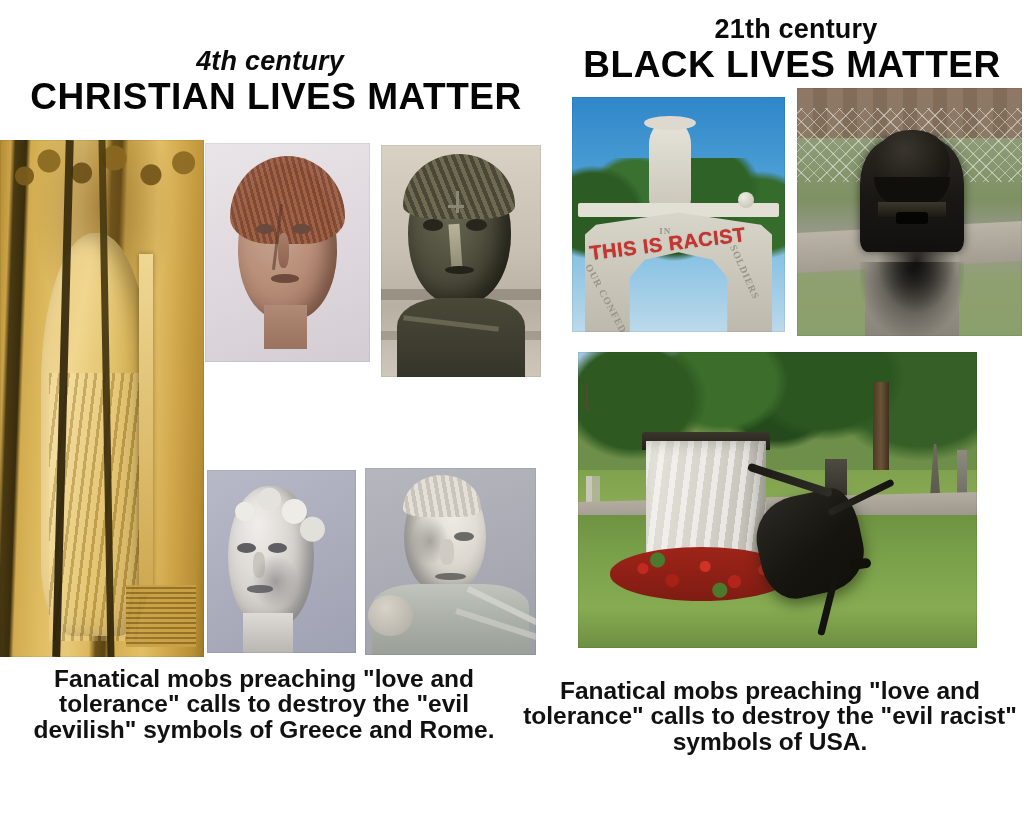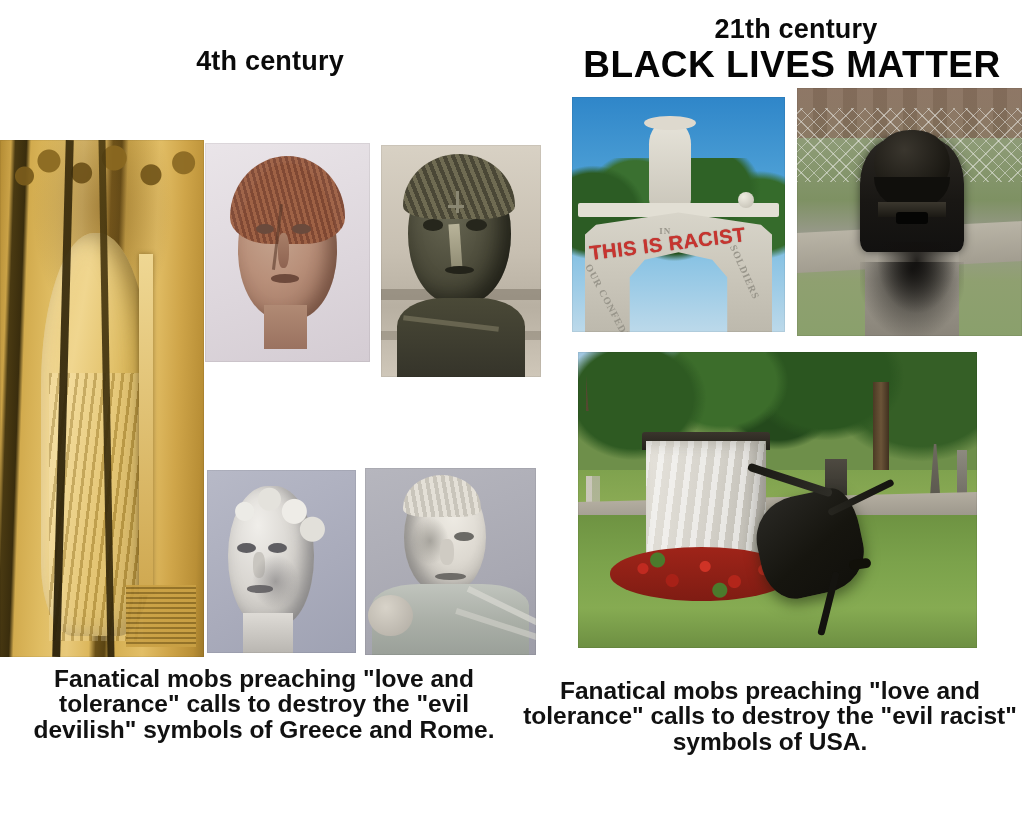--- a/index.html
+++ b/index.html
@@ -23,21 +23,21 @@
     text-align:center;
   }
   .hl-big{
     position:absolute;
     font-weight:bold;
     color:#050505;
     white-space:nowrap;
     text-align:center;
   }
 
-  #left-century{left:0;top:46px;width:540px;font-size:27px;}
+  #left-century{left:0;top:46px;width:540px;font-size:27px;font-style:italic;}
   #left-title{left:0;top:76px;width:552px;font-size:37px;letter-spacing:.5px;}
   #right-century{left:566px;top:14px;width:460px;font-size:27px;}
   #right-title{left:560px;top:44px;width:464px;font-size:37px;letter-spacing:.5px;}
 
   
   .caption{
     position:absolute;
     font-weight:bold;
     color:#111;
     text-align:center;
@@ -345,20 +345,21 @@
     background:#111009;border-radius:6px;transform:rotate(-8deg);}
 
   .frame-border{position:absolute;inset:0;border:1px solid rgba(0,0,0,.06);pointer-events:none;}
 </style>
 </head>
 <body>
 
 <div class="stage">
 
   <div class="hl-small" id="left-century">4th century</div>
+  <div class="hl-big" id="left-title">CHRISTIAN LIVES MATTER</div>
 
   <div class="hl-small" id="right-century">21th century</div>
   <div class="hl-big" id="right-title">BLACK LIVES MATTER</div>
 
   <div class="photo" id="p-ivory">
     <div class="canopy"></div>
     <div class="figure"></div>
     <div class="drape"></div>
     <div class="torch"></div>
     <div class="crack1"></div>

